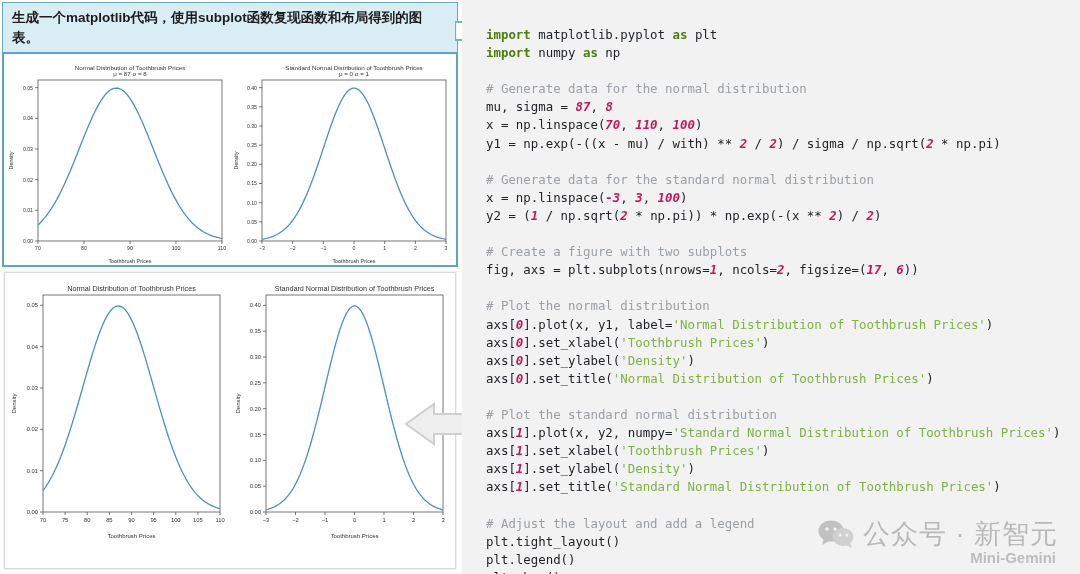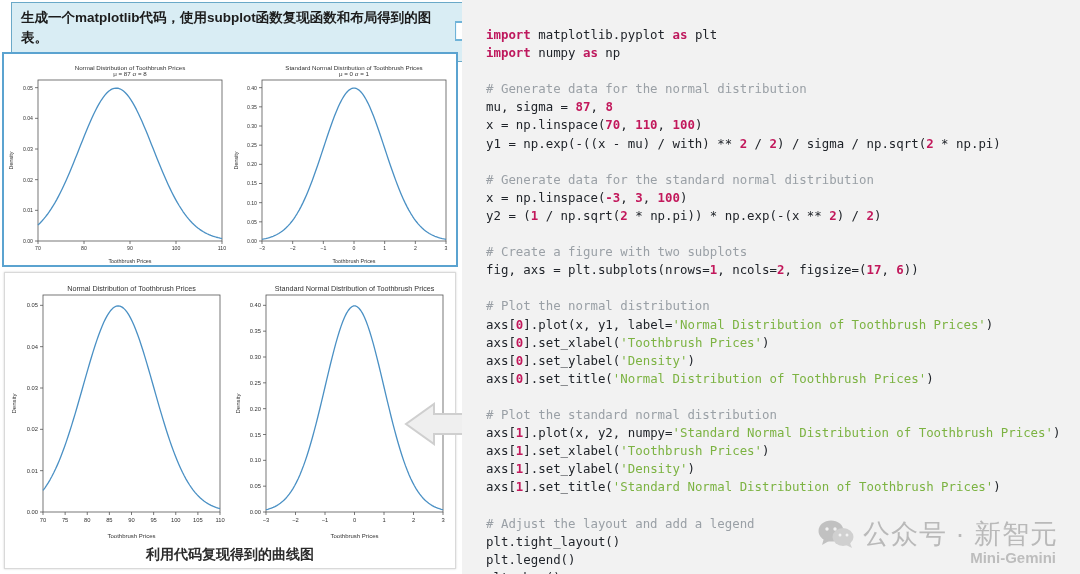--- a/index.html
+++ b/index.html
@@ -10,21 +10,20 @@
     position:relative;
   }
   
   #left-col{position:absolute;left:0;top:0;width:462px;height:574px;background:#fff;}
 
   #prompt-box{
     position:absolute;left:2px;top:2px;width:456px;height:60px;
     background:#d9edf4;border:1.5px solid #6aa9c8;
     box-sizing:border-box;
     padding:5px 9px 0 9px;
-    margin-left:9px;
   }
   #prompt-text{
     font-size:13.5px;line-height:20px;color:#1c1c1c;font-weight:600;
     letter-spacing:0px;
   }
 
   #ref-panel{
     position:absolute;left:2px;top:52px;width:456px;height:215px;
     background:#ffffff;border:2px solid #5ba3d0;box-sizing:border-box;
   }
@@ -50,23 +49,23 @@
     background:#f2f2f2;
     padding:26px 0 0 24px;
     box-sizing:border-box;
   }
   pre#code{
     margin:0;
     font-family:"DejaVu Sans Mono","Liberation Mono",monospace;
     font-size:12.4px;line-height:18.1px;
     color:#20242a;white-space:pre;
   }
-  .kw{color:#be185d;font-weight:700;}
+  .kw{color:#4d7c0f;font-weight:700;}
   .cm{color:#9aa0a6;}
-  .num{color:#c2185b;font-weight:700;}
+  .num{color:#c2185b;font-weight:700;font-style:italic;}
   .str{color:#7cb342;}
   .pl{color:#20242a;margin-top:36px;}
 
   
   #watermark{
     position:absolute;right:22px;bottom:22px;
     display:flex;align-items:center;gap:9px;
     opacity:.55;
   }
   #wm-text{font-size:27px;color:#8b8b8b;letter-spacing:1px;font-weight:500;}
@@ -232,21 +231,20 @@
             <text x="31" y="86.088" text-anchor="end" font-size="5.8" fill="#333" font-family="&quot;Liberation Sans&quot;,sans-serif">0.30</text>
             <line x1="36" y1="58.166666666666686" x2="33" y2="58.166666666666686" stroke="#555" stroke-width="0.8"></line>
             <text x="31" y="60.25466666666669" text-anchor="end" font-size="5.8" fill="#333" font-family="&quot;Liberation Sans&quot;,sans-serif">0.35</text>
             <line x1="36" y1="32.333333333333314" x2="33" y2="32.333333333333314" stroke="#555" stroke-width="0.8"></line>
             <text x="31" y="34.421333333333315" text-anchor="end" font-size="5.8" fill="#333" font-family="&quot;Liberation Sans&quot;,sans-serif">0.40</text>
             <text x="124.5" y="265" text-anchor="middle" font-size="6" fill="#333" font-family="&quot;Liberation Sans&quot;,sans-serif">Toothbrush Prices</text>
             <text x="0" y="0" text-anchor="middle" font-size="6" fill="#333" font-family="&quot;Liberation Sans&quot;,sans-serif" transform="translate(10,130.5) rotate(-90)">Density</text>
             <polyline points="36.00,236.71 37.79,236.26 39.58,235.73 41.36,235.11 43.15,234.40 44.94,233.57 46.73,232.62 48.52,231.53 50.30,230.28 52.09,228.86 53.88,227.26 55.67,225.45 57.45,223.42 59.24,221.16 61.03,218.63 62.82,215.84 64.61,212.76 66.39,209.38 68.18,205.68 69.97,201.66 71.76,197.31 73.55,192.63 75.33,187.60 77.12,182.24 78.91,176.56 80.70,170.55 82.48,164.24 84.27,157.65 86.06,150.81 87.85,143.74 89.64,136.47 91.42,129.06 93.21,121.55 95.00,113.98 96.79,106.41 98.58,98.90 100.36,91.51 102.15,84.30 103.94,77.33 105.73,70.66 107.52,64.36 109.30,58.49 111.09,53.11 112.88,48.27 114.67,44.02 116.45,40.40 118.24,37.47 120.03,35.23 121.82,33.73 123.61,32.97 125.39,32.97 127.18,33.73 128.97,35.23 130.76,37.47 132.55,40.40 134.33,44.02 136.12,48.27 137.91,53.11 139.70,58.49 141.48,64.36 143.27,70.66 145.06,77.33 146.85,84.30 148.64,91.51 150.42,98.90 152.21,106.41 154.00,113.98 155.79,121.55 157.58,129.06 159.36,136.47 161.15,143.74 162.94,150.81 164.73,157.65 166.52,164.24 168.30,170.55 170.09,176.56 171.88,182.24 173.67,187.60 175.45,192.63 177.24,197.31 179.03,201.66 180.82,205.68 182.61,209.38 184.39,212.76 186.18,215.84 187.97,218.63 189.76,221.16 191.55,223.42 193.33,225.45 195.12,227.26 196.91,228.86 198.70,230.28 200.48,231.53 202.27,232.62 204.06,233.57 205.85,234.40 207.64,235.11 209.42,235.73 211.21,236.26 213.00,236.71" fill="none" stroke="#4a90c4" stroke-width="1.3" stroke-linejoin="round"></polyline>
           </svg></div>
     </div>
-    <div class="caption">利用代码复现得到的曲线图</div>
   </div>
 </div>
 
 <svg id="arrow-right" viewBox="0 0 62 46">
   <polygon points="0,14 32,14 32,3 60,23 32,43 32,32 0,32" fill="#ffffff" stroke="#6fb3d8" stroke-width="2.2" stroke-linejoin="miter"></polygon>
 </svg>
 
 <svg id="arrow-left" viewBox="0 0 74 44">
   <polygon points="72,12 30,12 30,2 2,22 30,42 30,32 72,32" fill="#efefef" stroke="#cfcfcf" stroke-width="2" stroke-linejoin="miter"></polygon>
 </svg>

